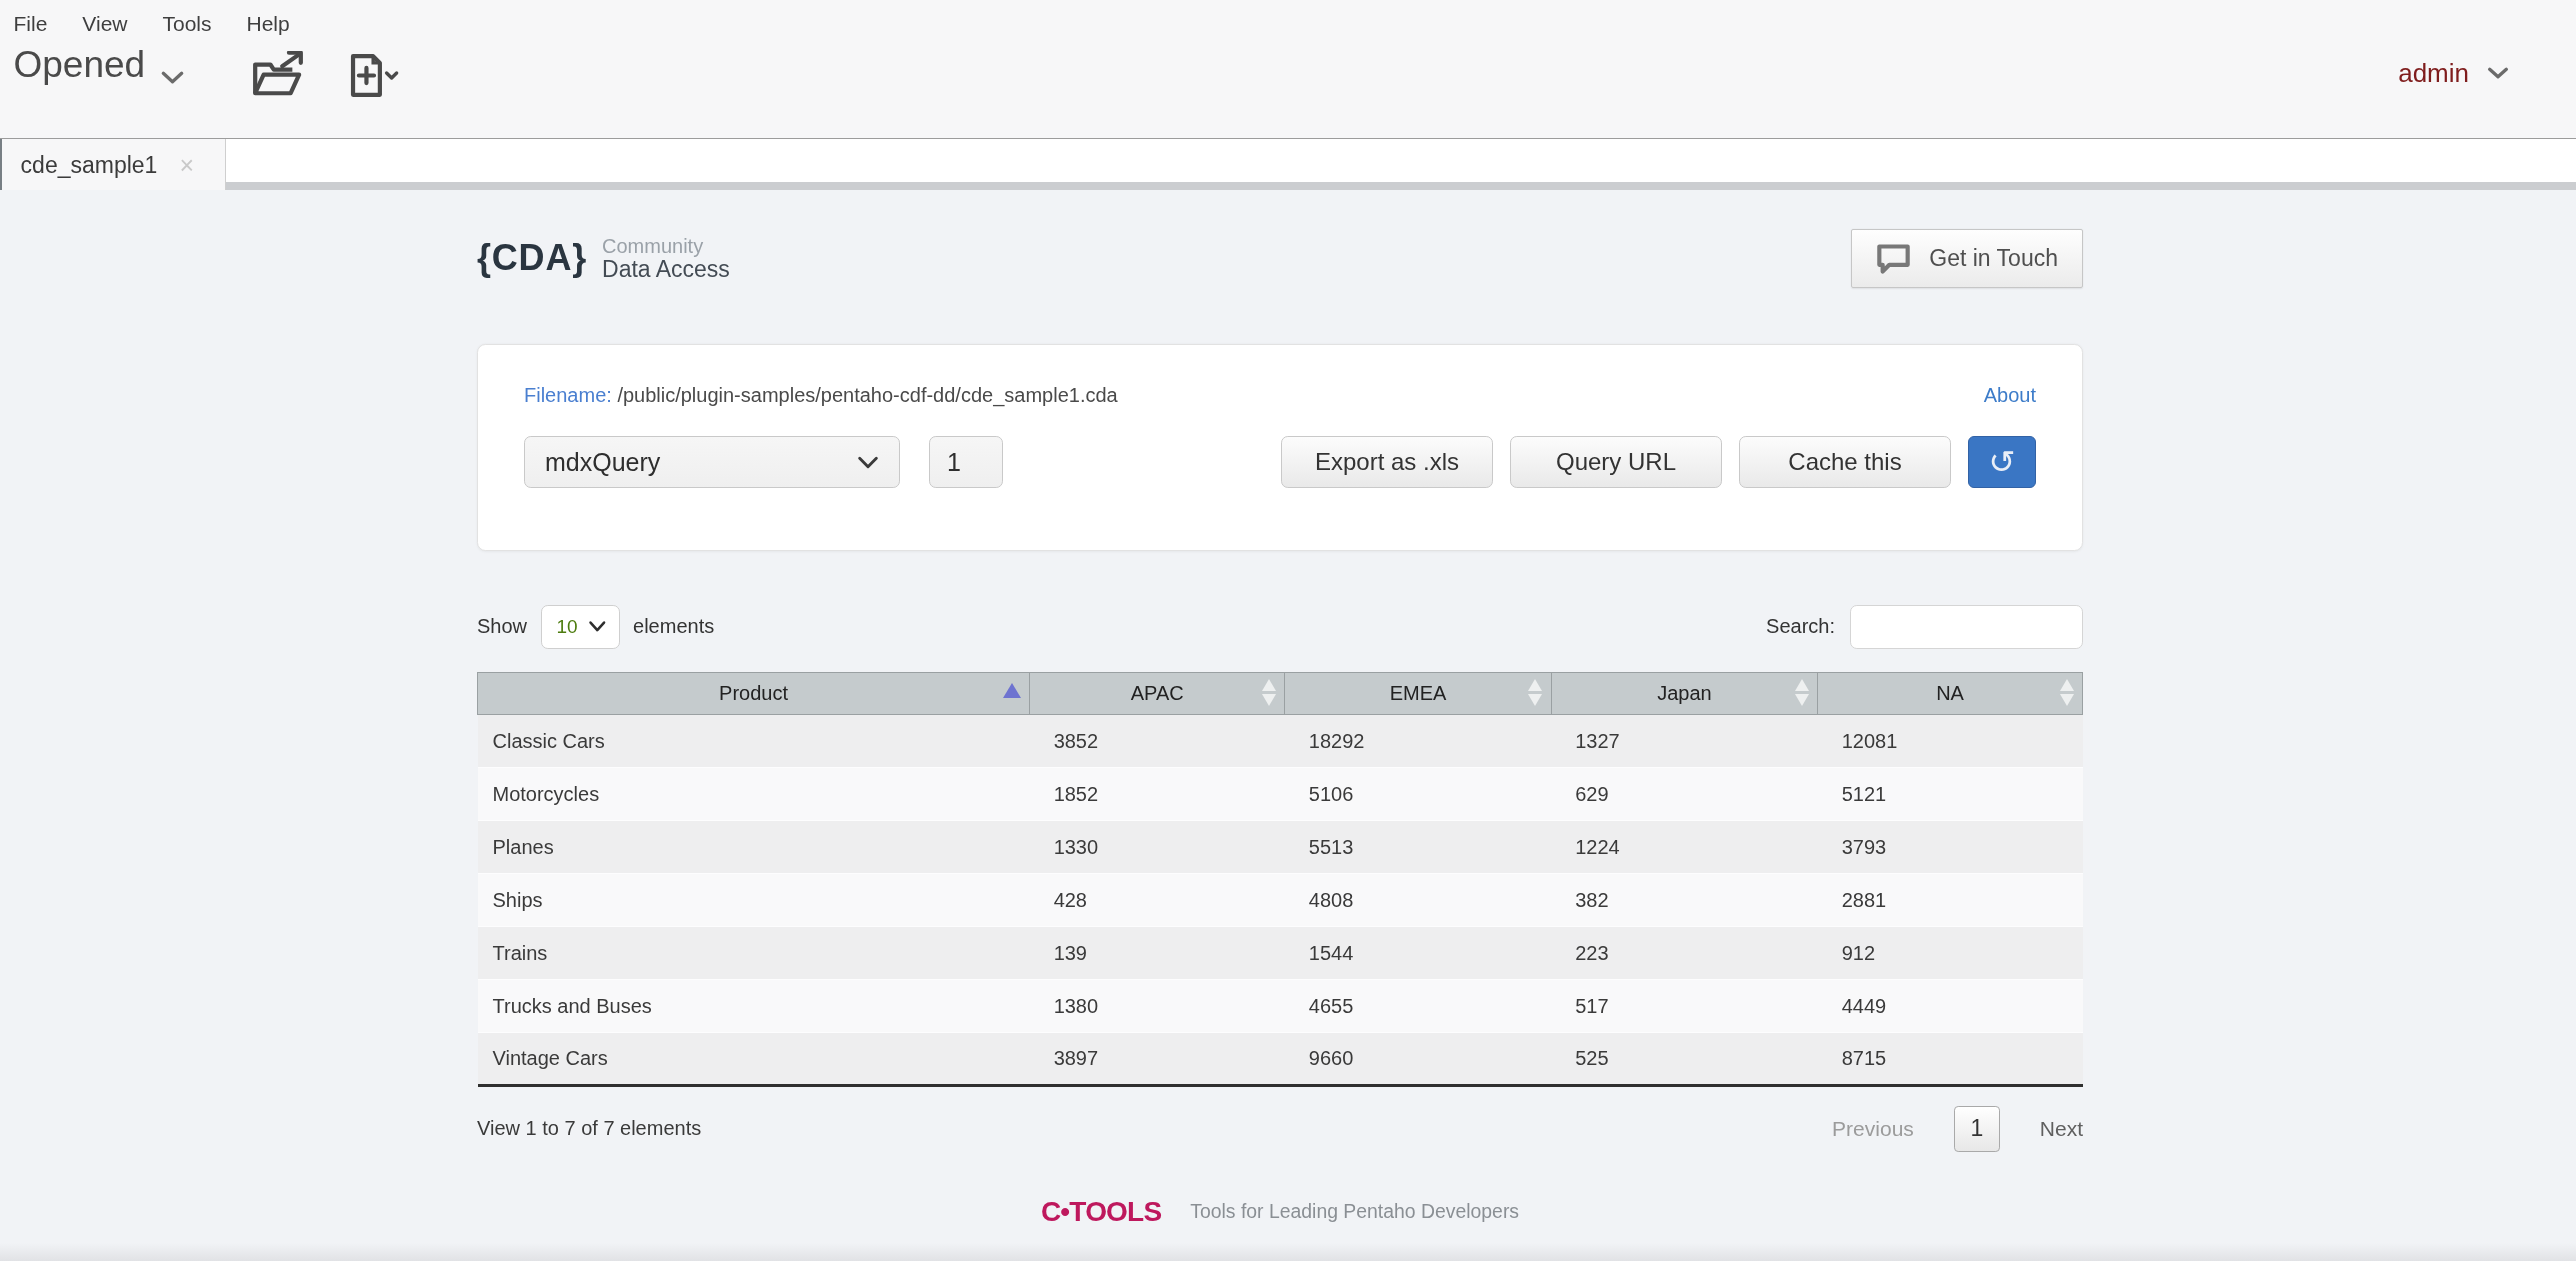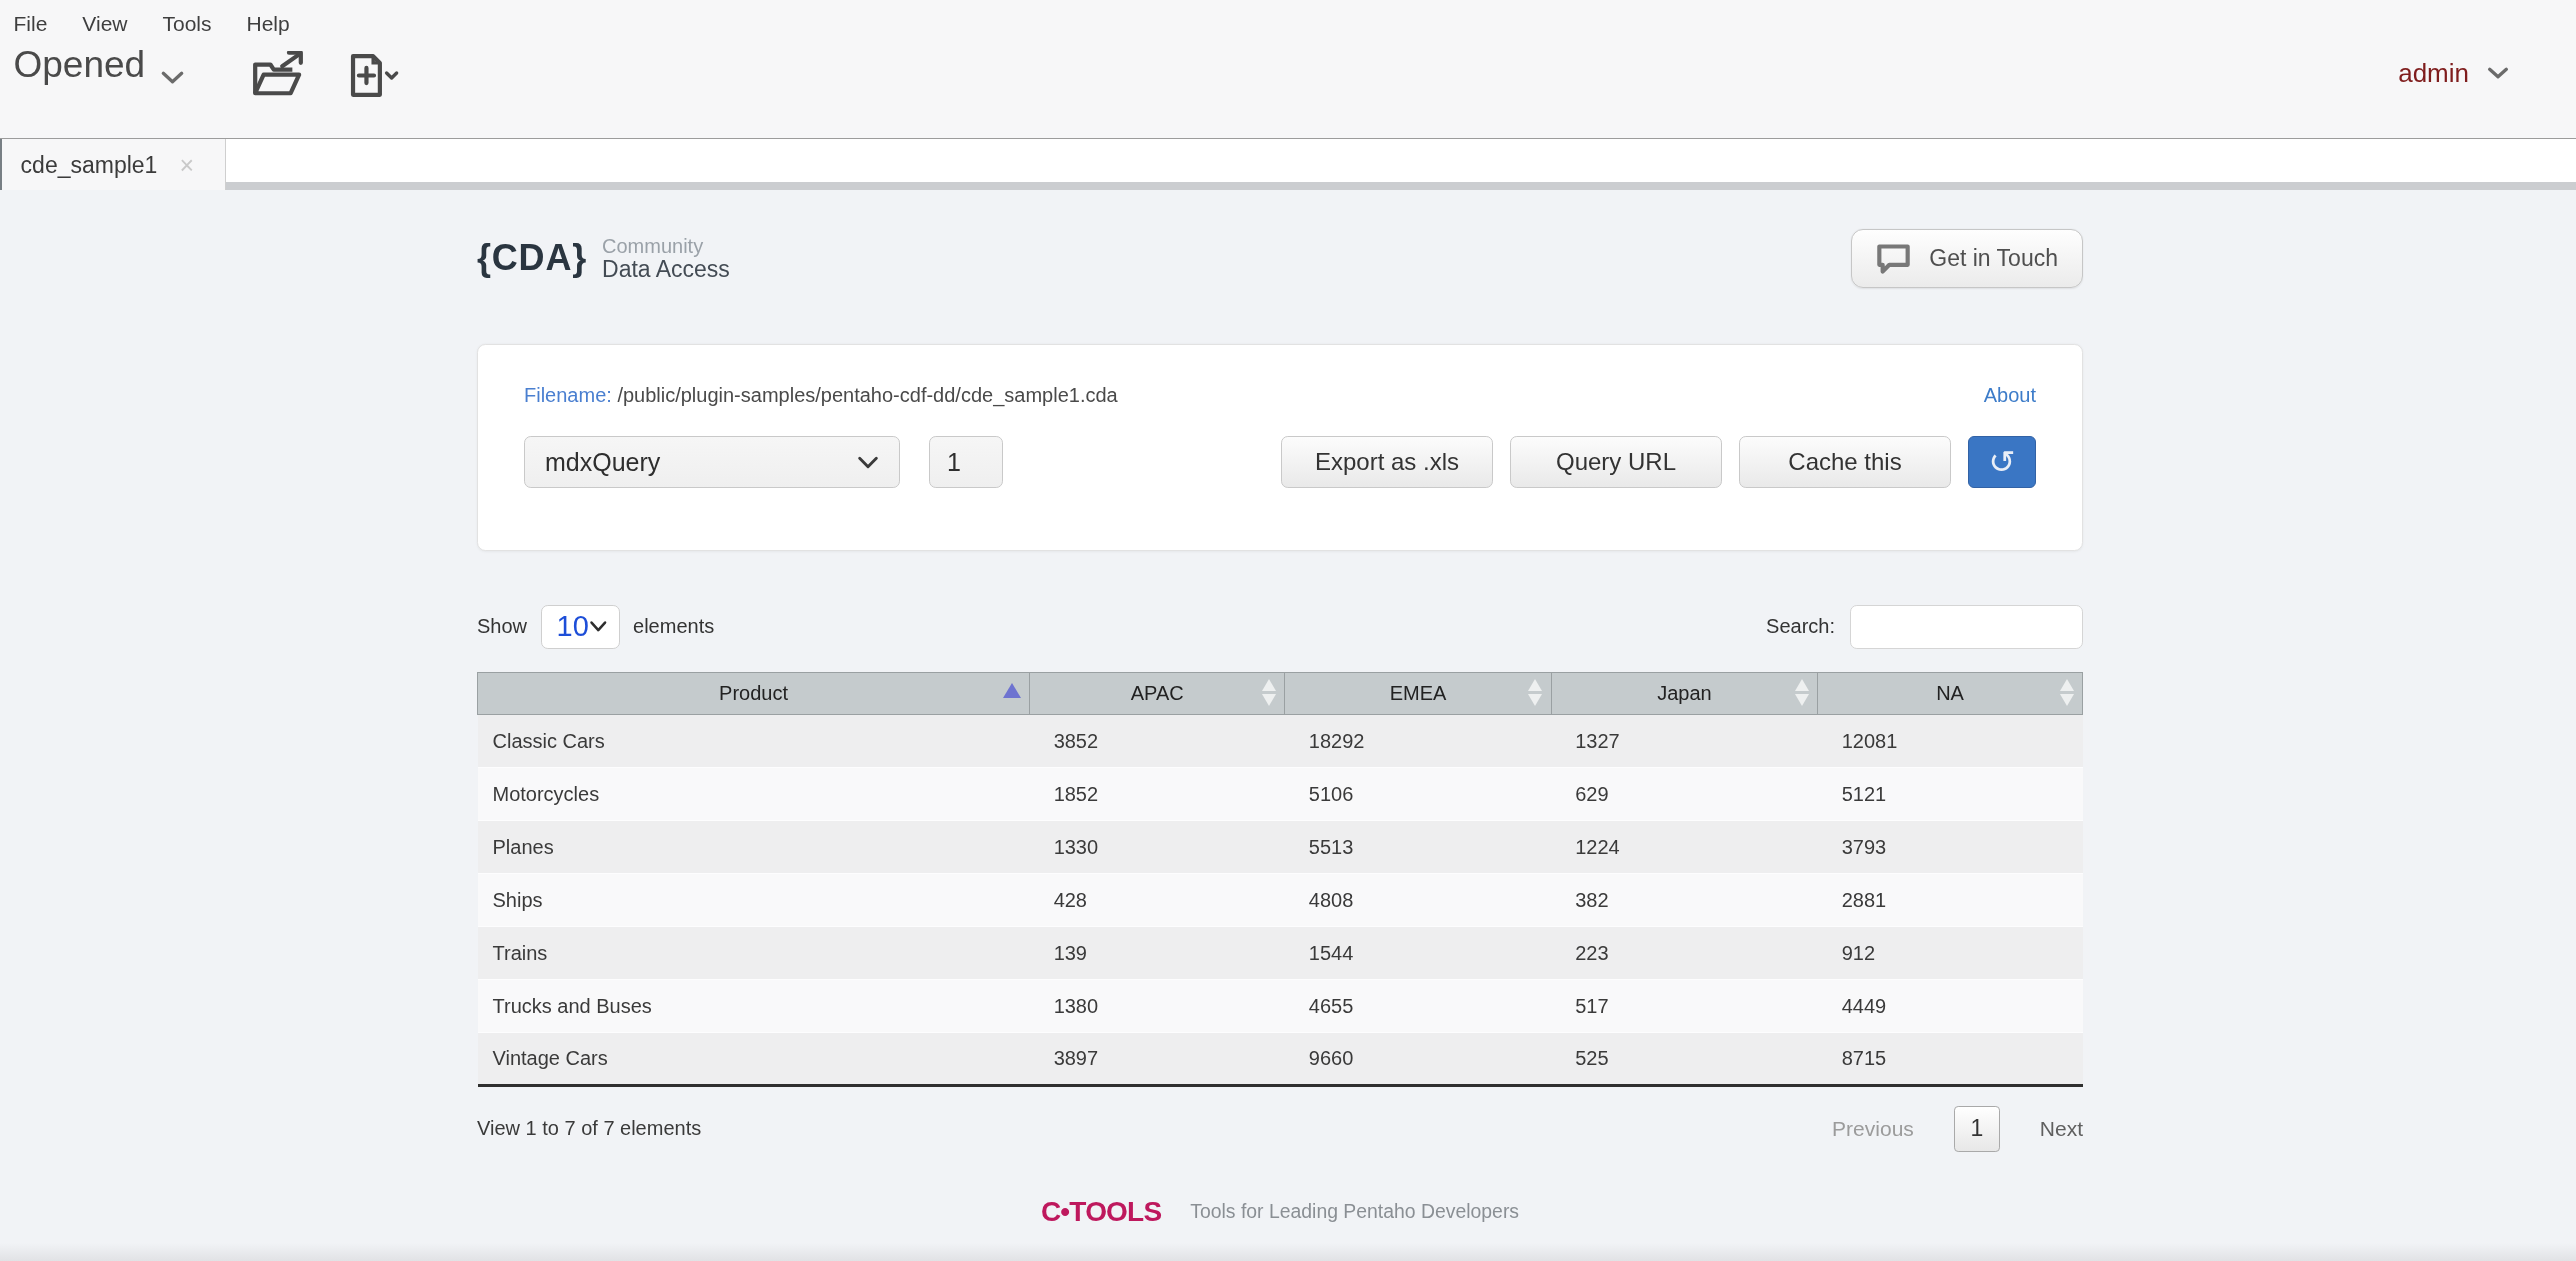--- a/index.html
+++ b/index.html
@@ -29,21 +29,21 @@
   
   .content { height:1072px; background:#f1f3f6; padding-top:38px; position:relative; }
   .inner { width:1606px; margin-left:477px; }
 
   .cda-header { display:flex; justify-content:space-between; align-items:center; height:61px; }
   .cda-logo { display:flex; align-items:center; gap:15px; }
   .cda-brace-text { font-size:36px; font-weight:800; color:#2a3540; letter-spacing:0.8px; }
   .cda-logo-text { display:flex; flex-direction:column; line-height:1.05; }
   .cda-line1 { font-size:20px; color:#9aa1a8; }
   .cda-line2 { font-size:23px; color:#434b54; }
-  .git-btn { min-width:223px; height:59px; border:0.8px solid #c6c6c6; border-radius:12px;
+  .git-btn { min-width:223px; height:59px; border:0.8px solid #c6c6c6; border-radius:2px;
     background:linear-gradient(#fefefe,#ebebeb); display:flex; align-items:center; justify-content:space-between;
     gap:18.6px; padding:0 24px; box-shadow:0 0.8px 1.7px rgba(0,0,0,.08); cursor:pointer; }
   .git-label { font-size:23px; color:#4f4f4f; }
 
   .query-panel { margin-top:55px; height:207px; background:#fff; border:0.8px solid #e2e2e2; border-radius:8.4px;
     padding:0 46px; box-shadow:0 0.8px 2.5px rgba(0,0,0,.05); }
   .file-row { padding-top:39px; display:flex; justify-content:space-between; font-size:20px; }
   .filename-label { color:#4a7fd0; }
   .filename-path { color:#4a4a4a; }
   .about-link { color:#3d7cc9; cursor:pointer; }
@@ -60,21 +60,21 @@
     font-family:inherit; cursor:pointer; }
   .refresh-btn { width:68px; height:52px; margin-left:17px; background:#3a76c4; border:0.8px solid #3262a5;
     border-radius:6px; color:#e9eef7; font-size:32px; display:flex; align-items:center; justify-content:center;
     cursor:pointer; line-height:1; }
 
   .table-block { margin-top:52px; }
   .table-controls { display:flex; justify-content:space-between; align-items:center; height:47px; }
   .show-group { display:flex; align-items:center; gap:13.5px; font-size:20px; color:#333; }
   .show-select { width:79px; height:44px; background:#fff; border:0.8px solid #cfcfcf; border-radius:6.8px;
     display:flex; align-items:center; justify-content:space-between; padding:0 12px 0 15px; cursor:pointer; }
-  .show-select .sel-value { font-size:29px; color:#1d4ed8; }
+  .show-select .sel-value { font-size:19px; color:#4d7c0f; }
   .search-group { display:flex; align-items:center; gap:15px; font-size:20px; color:#333; }
   .search-input { width:233px; height:44px; background:#fff; border:0.8px solid #d5d5d5; border-radius:6.8px;
     font-size:22px; padding:0 12px; font-family:inherit; outline:none; }
 
   table.data { width:100%; border-collapse:collapse; margin-top:22px; }
   thead th { height:42px; background:#c5cbcd; border:1.7px solid #9aa0a2; font-weight:400; font-size:20px;
     color:#222; text-align:center; position:relative; cursor:pointer; }
   .sort-asc { position:absolute; right:8.4px; top:10px; width:0; height:0;
     border-left:9.3px solid transparent; border-right:9.3px solid transparent; border-bottom:15px solid #6e73d0; }
   .sort-both { position:absolute; right:8.4px; top:6px; display:flex; flex-direction:column; gap:2.5px; }

